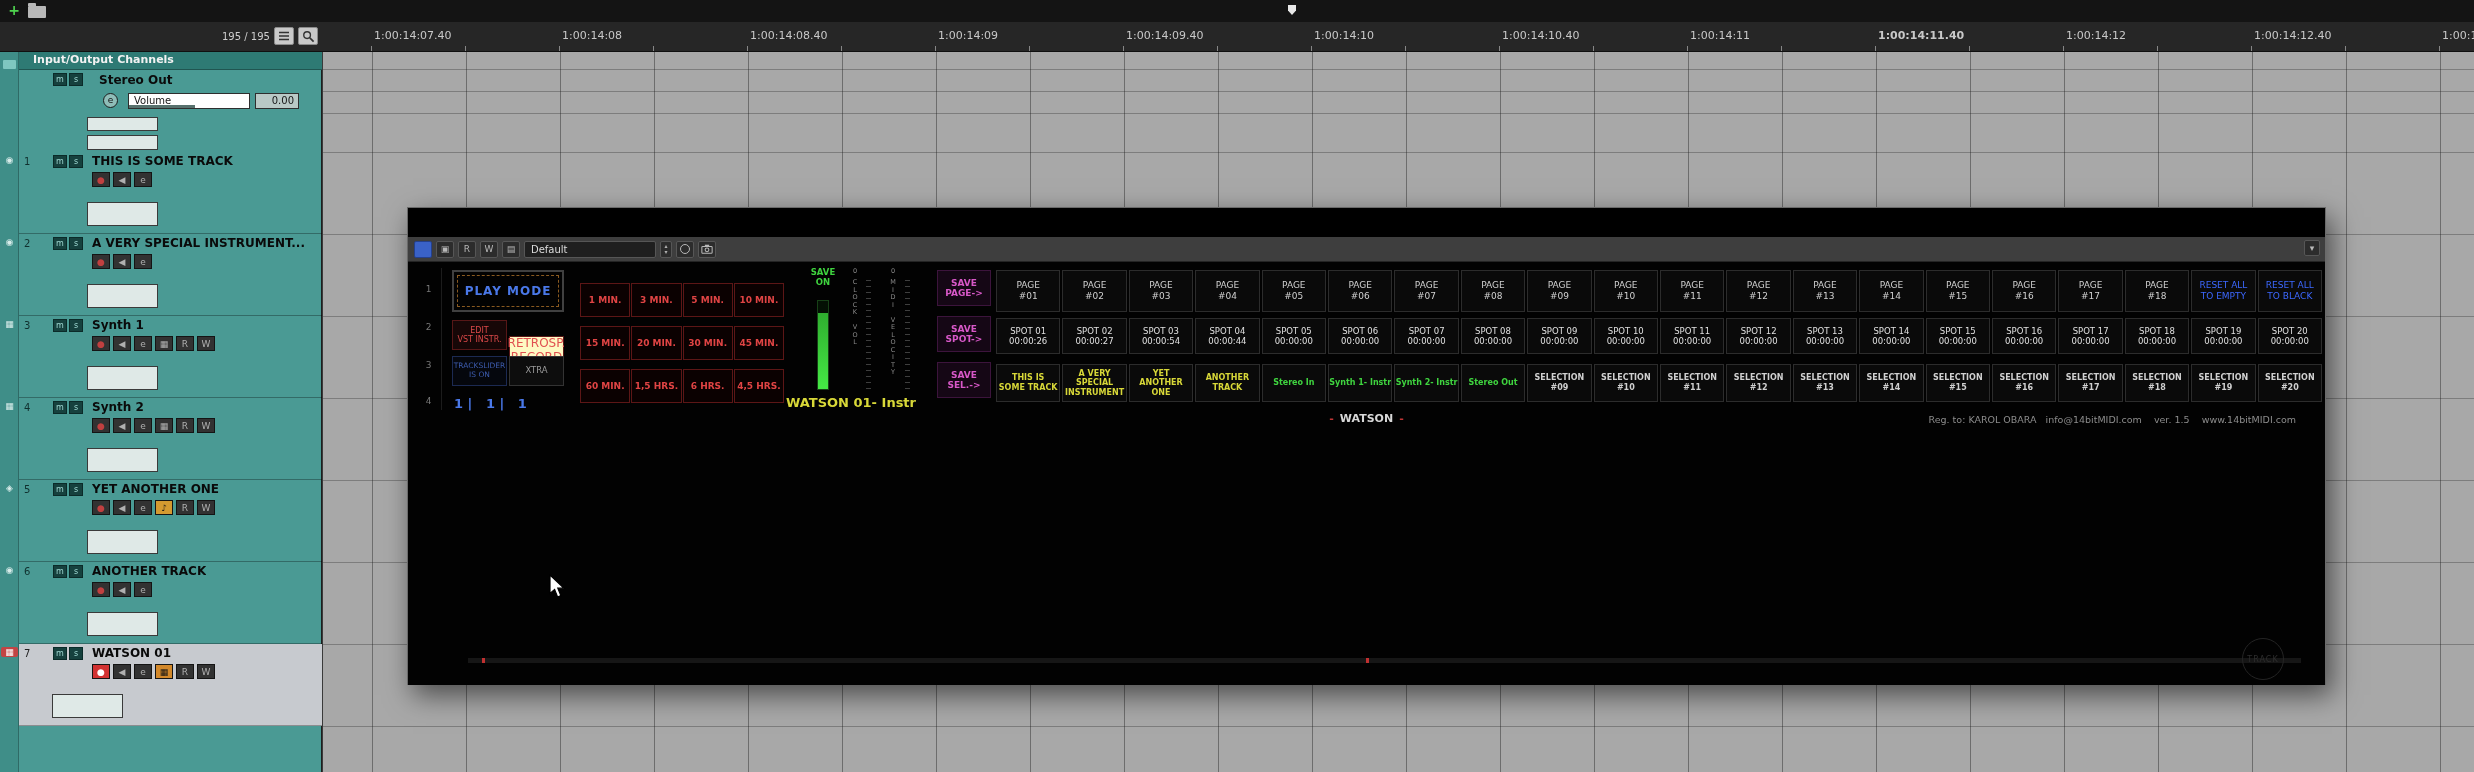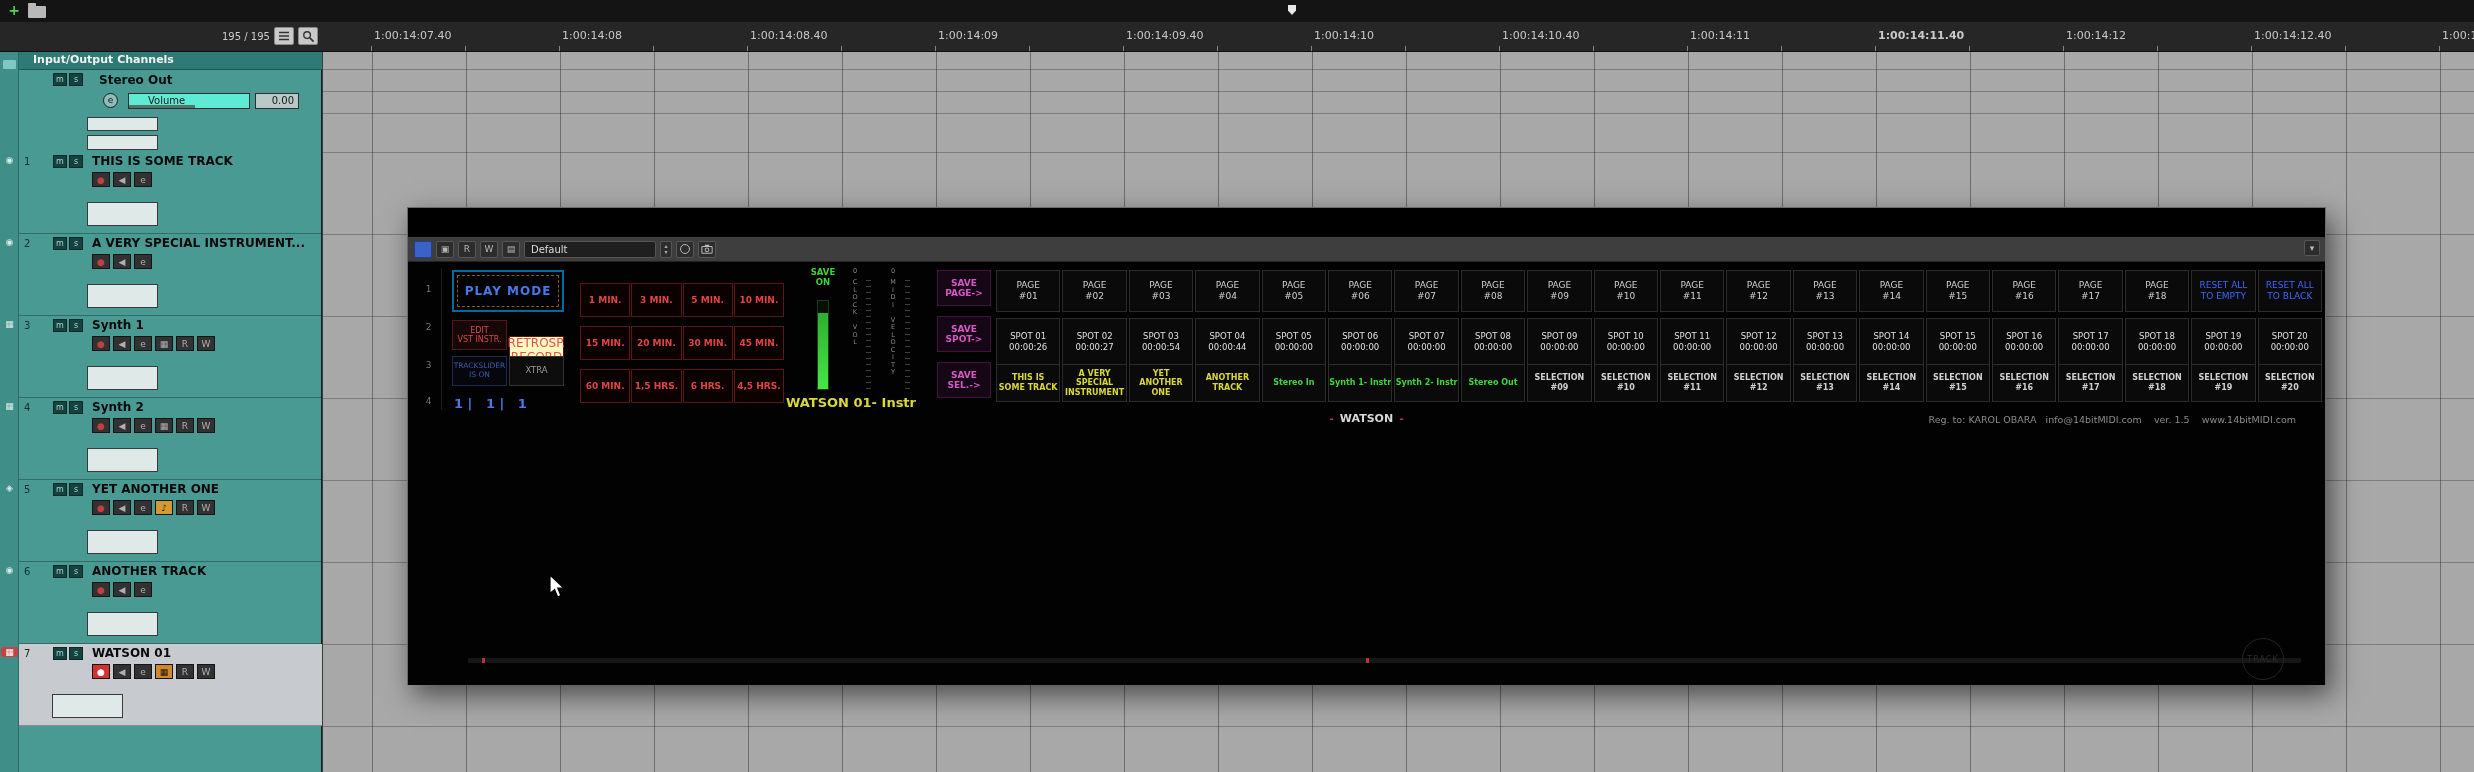--- a/index.html
+++ b/index.html
@@ -36,21 +36,21 @@
 .strip-icon{position:absolute;left:1px;width:17px;text-align:center;font-size:9px;color:#d8ecea}
 .strip-icon.sel{color:#fff;background:#c24444;border-radius:2px}
 #strip-folder{position:absolute;left:3px;top:8px;width:13px;height:9px;background:#7fc7c0;border-radius:1px}
 #io-header{position:absolute;left:19px;top:27px;width:303px;height:21px;background:#2e7a74;border-bottom:1px solid rgba(0,0,0,.3);color:#f2f2f2;font-size:11px;font-weight:bold;line-height:21px;padding-left:14px}
 #bus-row{position:absolute;left:19px;top:48px;width:303px;height:21px}
 #vol-row{position:absolute;left:19px;top:69px;width:303px;height:22px}
 .ms{width:14px;height:13px;background:#16413e;border:1px solid #0b2b29;color:#9fd8d2;font-size:8px;line-height:11px;text-align:center}
 #bus-ms{position:absolute;left:34px;top:3px;display:flex;gap:2px}
 #bus-name{position:absolute;left:80px;top:3px;font-size:12px;font-weight:bold;color:#0b0b0b}
 #vol-e{position:absolute;left:84px;top:2px;width:15px;height:15px;border:1px solid #1c1c1c;border-radius:50%;color:#111;font-size:9px;text-align:center;line-height:13px;background:#8fbdb8}
-#vol-box{position:absolute;left:109px;top:2px;width:122px;height:16px;background:#5eead4;border:1px solid #2e2e2e;font-size:10px;color:#161616;line-height:14px;padding-left:19px;overflow:hidden}
+#vol-box{position:absolute;left:109px;top:2px;width:122px;height:16px;background:#ffffff;border:1px solid #2e2e2e;font-size:10px;color:#161616;line-height:14px;padding-left:5px;overflow:hidden}
 #vol-box::after{content:"";position:absolute;left:0;bottom:0;height:3px;width:55%;background:#57716d}
 #vol-value{position:absolute;left:236px;top:2px;width:44px;height:16px;background:#b9c9c6;border:1px solid #2e2e2e;font-size:10px;color:#161616;line-height:14px;text-align:right;padding-right:4px}
 .io-box{position:absolute;left:87px;width:71px;background:#dfe9e7;border:1px solid #3a3a3a}
 #io-box1{top:95px;height:14px}
 #io-box2{top:113px;height:15px}
 #track-list{position:absolute;left:19px;top:130px;width:303px}
 .track{position:relative;height:82px;border-bottom:1px solid rgba(0,0,0,.3)}
 .track.selected{background:#c7cacf}
 .t-num{position:absolute;left:5px;top:4px;font-size:10px;color:#10302e}
 .track.selected .t-num{color:#222}
@@ -73,21 +73,21 @@
 .pw-toolbar{position:absolute;left:0;top:29px;width:100%;height:25px;background:#3e3e3e;border-bottom:1px solid #242424;display:flex;align-items:center;gap:4px;padding:0 6px}
 .ticon{width:18px;height:17px;background:#2c2c2c;border:1px solid #565656;border-radius:2px;color:#b8b8b8;font-size:9px;display:flex;align-items:center;justify-content:center;flex:0 0 auto}
 .ticon.tblue{background:#3a62c8;border-color:#24408c}
 .ticon.round span{display:block;width:10px;height:10px;border:1px solid #b8b8b8;border-radius:50%}
 .preset-box{width:132px;height:17px;background:#1f1f1f;border:1px solid #565656;border-radius:2px;color:#dcdcdc;font-size:10px;line-height:15px;padding-left:6px;flex:0 0 auto}
 .preset-stepper{width:12px;height:17px;display:flex;flex-direction:column;align-items:center;justify-content:center;color:#b0b0b0;font-size:6px;line-height:6px;background:#2c2c2c;border:1px solid #565656;border-radius:2px;flex:0 0 auto}
 .pw-right-chev{position:absolute;right:5px;top:32px;width:16px;height:16px;color:#b8b8b8;font-size:9px;display:flex;align-items:center;justify-content:center;background:#2c2c2c;border:1px solid #565656;border-radius:2px;z-index:11}
 .pw-content{position:absolute;left:0;top:54px;width:1917px;height:423px;background:#020202}
 #row-col{position:absolute;left:8px;top:6px;width:26px;height:142px;border-right:1px solid #1c1c1c}
 .row-num{position:absolute;left:0;width:100%;text-align:center;font-size:9px;color:#787878}
-.play-mode{position:absolute;left:44px;top:8px;width:112px;height:42px;border:2px solid #0369a1;color:#4a78e8;font-size:12px;font-weight:bold;display:flex;align-items:center;justify-content:center;letter-spacing:1px}
+.play-mode{position:absolute;left:44px;top:8px;width:112px;height:42px;border:2px solid #404040;color:#4a78e8;font-size:12px;font-weight:bold;display:flex;align-items:center;justify-content:center;letter-spacing:1px}
 .play-mode::after{content:"";position:absolute;inset:3px;border:1px dashed #8a5a20}
 .small-btn{position:absolute;width:55px;height:30px;display:flex;align-items:center;justify-content:center;text-align:center;font-weight:normal;line-height:1.15}
 #edit-vst{left:44px;top:58px;color:#d84848;font-size:8px;background:#170707;border:1px solid #571717}
 #retrosp{left:101px;top:74px;color:#e05050;font-size:12px;background:#fef9c3;border:1px solid #571717}
 #trackslider{left:44px;top:94px;color:#3d5cae;font-size:7.5px;background:#05070d;border:1px solid #1c2a52}
 #xtra{left:101px;top:94px;color:#9a9a9a;font-size:8.5px;background:#0d0d0d;border:1px solid #333}
 #position{position:absolute;left:46px;top:134px;color:#4a78e8;font-size:13px;font-weight:bold}
 #watson-name{position:absolute;left:238px;top:133px;width:270px;text-align:right;color:#d8d838;font-size:13px;font-weight:bold}
 #time-grid{position:absolute;left:172px;top:21px;width:204px;display:grid;grid-template-columns:repeat(4,1fr);grid-auto-rows:34px;gap:9px 1px}
 .time-cell{background:#0b0101;border:1px solid #5c1616;color:#e04444;font-size:9px;font-weight:bold;display:flex;align-items:center;justify-content:center}
@@ -99,21 +99,21 @@
 #clock-letters{left:440px;top:17px}
 #midi-zero{left:478px;top:6px}
 #midi-letters{left:478px;top:17px}
 .tickbar{position:absolute;width:5px;height:112px;top:15px;background:repeating-linear-gradient(0deg,#3e3e3e 0 1px,transparent 1px 6px)}
 #tick1{left:458px}
 #tick2{left:497px}
 #save-btns{position:absolute;left:529px;top:8px;display:flex;flex-direction:column;gap:10px}
 .save-btn{width:54px;height:36px;background:#150715;border:1px solid #3c143c;color:#d858c8;font-size:9px;font-weight:bold;display:flex;align-items:center;justify-content:center;text-align:center;line-height:1.15}
 .bank-row{position:absolute;left:588px;width:1326px;display:grid;grid-template-columns:repeat(20,1fr);gap:2px}
 #pages-row{top:8px;height:42px}
-#spots-row{top:56px;height:47px}
+#spots-row{top:56px;height:36px}
 #sel-row{top:102px;height:38px}
 .cell{display:flex;align-items:center;justify-content:center;text-align:center;background:#0a0a0a;border:1px solid #2c2c2c;line-height:1.2;overflow:hidden}
 .page-cell{color:#d0d0d0;font-size:9px}
 .page-cell.reset{color:#3c68ff;font-weight:normal}
 .spot-cell{color:#e0e0e0;font-size:8.5px}
 .sel-cell{font-size:8px;font-weight:bold}
 .sel-yellow{color:#d8d838}
 .sel-green{color:#3fd43f}
 .sel-white{color:#d0d0d0}
 #brand{position:absolute;left:0;top:150px;width:1917px;text-align:center;font-size:11px;font-weight:bold;color:#d8d8d8}

